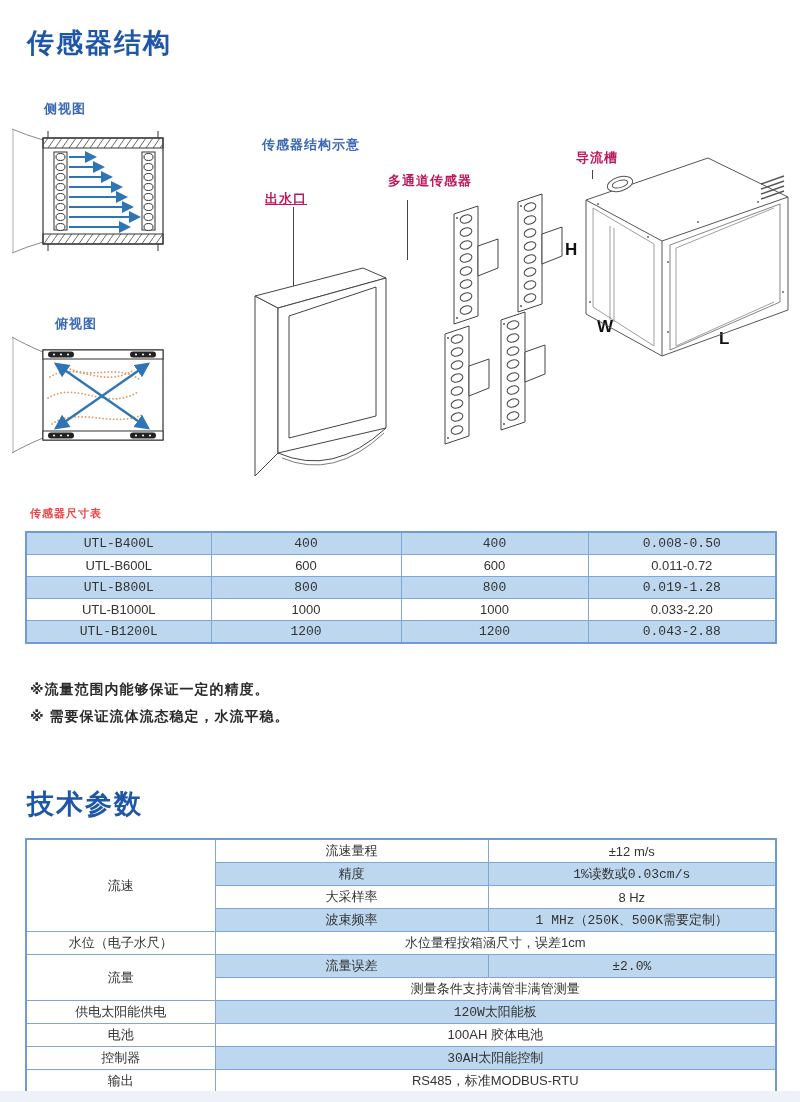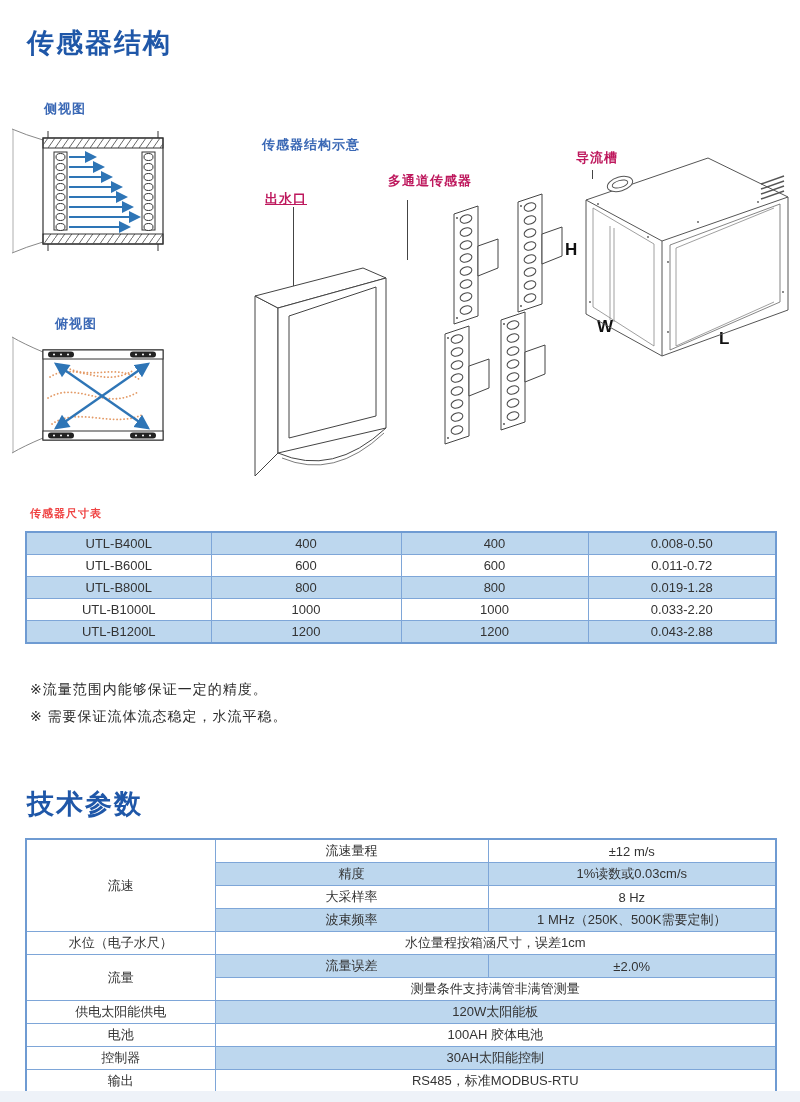--- a/index.html
+++ b/index.html
@@ -6,36 +6,36 @@
   body{
     width:800px;height:1102px;background:#ffffff;position:relative;overflow:hidden;
     font-family:"Liberation Sans","DejaVu Sans",sans-serif;color:#333;
   }
   .abs{position:absolute;}
   .sec-title{font-size:27px;font-weight:bold;color:#1f57a8;letter-spacing:2px;text-align:center;}
   .dlabel{font-size:13px;font-weight:bold;color:#3a68b5;letter-spacing:1px;}
   .blabel{font-size:13px;font-weight:bold;color:#be185d;letter-spacing:1px;}
   .dimchar{font-size:17px;font-weight:bold;color:#111;}
   .tbl-title{font-size:11px;font-weight:bold;color:#ef4444;letter-spacing:1px;}
-  .note{font-size:14px;font-weight:normal;color:#2b2b2b;letter-spacing:1px;}
+  .note{font-size:14px;font-weight:bold;color:#2b2b2b;letter-spacing:1px;}
   table{border-collapse:collapse;table-layout:fixed;}
   .dim-table,.tech-table{
     position:absolute;left:25px;width:750px;
     border:2px solid #6f9bd2;font-size:13px;color:#333;
   }
   .dim-table{top:531px;}
   .tech-table{top:838px;}
   .dim-table td,.tech-table td{
     border:1px solid #7ea6d8;text-align:center;vertical-align:middle;
     padding:0 4px;overflow:hidden;white-space:nowrap;
   }
   .dim-table td{height:21px;}
   .dim-table tr.hdr td{height:26px;font-size:14px;}
   .tech-table td{height:22px;}
-  .blue{background:#bdd7ee;}
+  .blue{background:#bdd7ee;font-family:Liberation Mono, monospace;}
   .leader{background:#444;width:1px;}
   sup{font-size:9px;}
   svg{position:absolute;}
 </style>
 </head>
 <body>
 
 <div class="abs sec-title" style="left:27px;top:25px;">传感器结构</div>
 
 <div class="abs dlabel" style="left:44px;top:100px;">侧视图</div>

